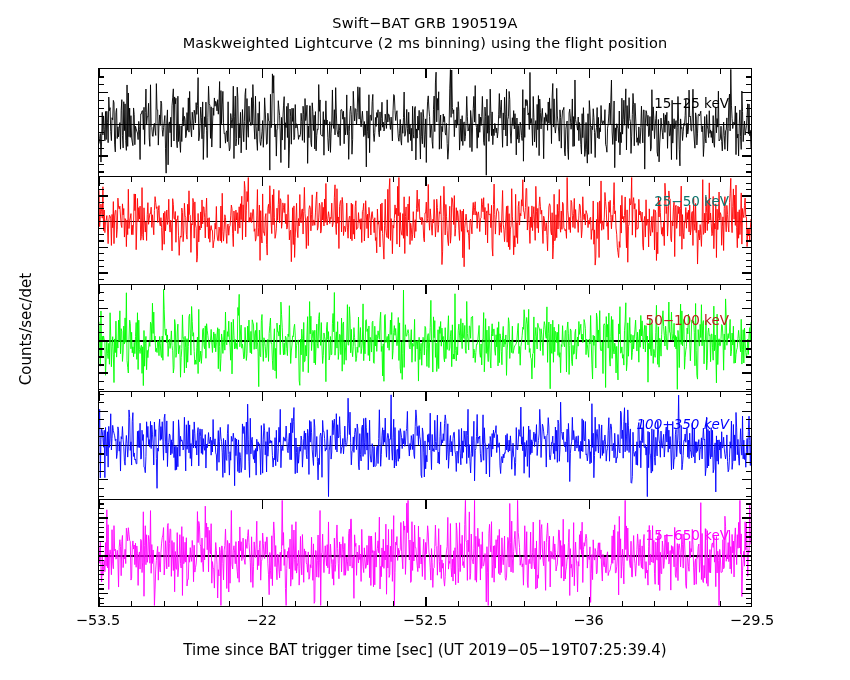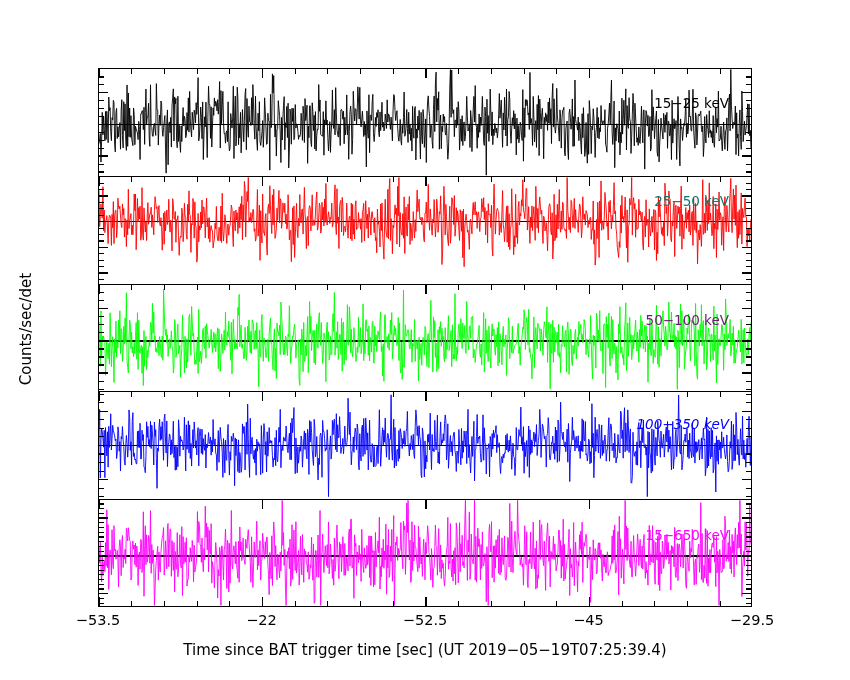--- a/index.html
+++ b/index.html
@@ -37,20 +37,24 @@
   .xtop-minor{position:absolute;top:0;width:1.2px;height:5px;background:#000;}
 
   .xtick-label{position:absolute;top:612px;font-size:14.5px;transform:translateX(-50%);
                white-space:nowrap;}
 </style>
 </head>
 <body>
 
 <div class="plot-root">
 
+  <div class="title-block">
+    <div class="title-main">Swift−BAT GRB 190519A</div>
+    <div class="title-sub">Maskweighted Lightcurve (2 ms binning) using the flight position</div>
+  </div>
 
   <div class="ylabel">Counts/sec/det</div>
 
   <div class="frame" id="frame">
       <div class="panel" style="top: 0px; height: 107.8px;">
         <div class="zeroline" style="top: 54.7853px;"></div>
         <div class="trace">
           <svg viewBox="0 0 654 107.80" preserveAspectRatio="none">
             <path d="M0.00,75.32L0.65,70.16L1.31,65.12L1.96,93.96L2.62,72.05L3.27,43.77L3.92,66.53L4.58,47.37L5.23,60.77L5.89,72.48L6.54,42.87L7.19,71.19L7.85,42.64L8.50,54.13L9.16,74.38L9.81,28.31L10.46,42.11L11.12,39.03L11.77,63.18L12.43,72.29L13.08,49.20L13.73,51.23L14.39,31.69L15.04,34.04L15.70,75.82L16.35,83.68L17.00,43.86L17.66,39.78L18.31,70.19L18.97,58.27L19.62,68.47L20.27,59.95L20.93,54.12L21.58,80.94L22.24,41.58L22.89,30.95L23.54,67.44L24.20,79.67L24.85,33.01L25.51,62.22L26.16,35.19L26.81,71.99L27.47,82.14L28.12,16.11L28.78,78.11L29.43,24.21L30.08,68.34L30.74,39.46L31.39,69.02L32.05,47.10L32.70,69.54L33.35,73.82L34.01,77.42L34.66,39.33L35.32,45.96L35.97,76.44L36.62,57.78L37.28,60.38L37.93,62.81L38.59,64.63L39.24,71.25L39.89,52.88L40.55,61.11L41.20,91.41L41.86,45.32L42.51,45.30L43.16,42.28L43.82,42.18L44.47,61.18L45.13,38.68L45.78,76.10L46.43,43.78L47.09,20.23L47.74,56.41L48.40,48.06L49.05,48.35L49.70,34.60L50.36,69.50L51.01,78.05L51.67,15.96L52.32,58.26L52.97,58.94L53.63,67.67L54.28,67.98L54.94,56.62L55.59,54.82L56.24,61.71L56.90,67.09L57.55,14.76L58.21,41.01L58.86,41.27L59.51,76.82L60.17,56.24L60.82,46.38L61.48,56.91L62.13,32.31L62.78,34.57L63.44,61.06L64.09,67.95L64.75,58.99L65.40,53.38L66.05,46.99L66.71,79.95L67.36,105.12L68.02,52.43L68.67,41.28L69.32,96.71L69.98,55.71L70.63,53.40L71.29,64.36L71.94,48.71L72.59,78.79L73.25,37.20L73.90,29.07L74.56,20.04L75.21,72.67L75.86,28.17L76.52,35.18L77.17,29.51L77.83,71.88L78.48,79.48L79.13,27.46L79.79,73.17L80.44,56.68L81.10,73.31L81.75,84.15L82.40,57.35L83.06,73.24L83.71,52.60L84.37,38.94L85.02,57.58L85.67,47.79L86.33,50.85L86.98,69.37L87.64,66.60L88.29,44.02L88.94,61.88L89.60,29.15L90.25,63.71L90.91,22.66L91.56,50.48L92.21,61.53L92.87,68.49L93.52,43.59L94.18,51.98L94.83,61.25L95.48,41.56L96.14,45.28L96.79,54.56L97.45,33.97L98.10,45.79L98.75,36.99L99.41,8.71L100.06,72.49L100.72,67.60L101.37,55.04L102.02,38.38L102.68,48.70L103.33,70.42L103.99,33.21L104.64,91.38L105.29,66.03L105.95,48.24L106.60,58.40L107.26,33.42L107.91,62.38L108.56,89.39L109.22,48.70L109.87,17.39L110.53,35.07L111.18,36.41L111.83,70.01L112.49,38.14L113.14,78.77L113.80,58.57L114.45,39.30L115.10,46.82L115.76,29.21L116.41,37.56L117.07,32.57L117.72,34.44L118.37,42.28L119.03,30.98L119.68,45.62L120.34,34.13L120.99,12.68L121.64,79.81L122.30,21.79L122.95,55.25L123.61,36.28L124.26,22.57L124.91,54.34L125.57,65.40L126.22,64.98L126.88,74.87L127.53,63.79L128.18,62.39L128.84,73.37L129.49,33.09L130.15,73.21L130.80,82.67L131.45,79.72L132.11,44.96L132.76,50.92L133.42,59.66L134.07,49.38L134.72,17.35L135.38,90.38L136.03,48.30L136.69,27.29L137.34,77.70L137.99,70.28L138.65,18.33L139.30,29.04L139.96,76.34L140.61,55.09L141.26,69.52L141.92,43.73L142.57,84.67L143.23,66.64L143.88,40.94L144.53,56.55L145.19,73.51L145.84,53.17L146.50,25.82L147.15,19.76L147.80,81.53L148.46,29.83L149.11,58.62L149.77,68.88L150.42,37.53L151.07,53.11L151.73,53.81L152.38,57.07L153.04,28.96L153.69,55.83L154.34,15.72L155.00,35.28L155.65,59.71L156.31,70.83L156.96,27.48L157.61,58.16L158.27,72.52L158.92,82.14L159.58,44.63L160.23,62.42L160.88,33.01L161.54,72.83L162.19,77.17L162.85,70.97L163.50,63.29L164.15,52.05L164.81,79.02L165.46,60.52L166.12,29.07L166.77,42.49L167.42,57.45L168.08,76.12L168.73,75.33L169.39,44.62L170.04,52.17L170.69,52.56L171.35,102.09L172.00,25.56L172.66,59.28L173.31,55.38L173.96,4.93L174.62,24.32L175.27,6.64L175.93,53.93L176.58,68.66L177.23,56.34L177.89,87.91L178.54,61.55L179.20,60.23L179.85,32.00L180.50,40.24L181.16,46.63L181.81,65.62L182.47,94.47L183.12,48.87L183.77,71.74L184.43,50.44L185.08,37.22L185.74,27.91L186.39,81.49L187.04,54.25L187.70,59.13L188.35,37.76L189.01,69.19L189.66,34.54L190.31,99.86L190.97,80.70L191.62,40.40L192.28,47.62L192.93,75.91L193.58,39.56L194.24,52.92L194.89,39.71L195.55,71.34L196.20,69.24L196.85,35.88L197.51,59.61L198.16,55.42L198.82,55.94L199.47,62.67L200.12,71.01L200.78,66.99L201.43,68.28L202.09,65.75L202.74,44.64L203.39,53.18L204.05,72.03L204.70,37.57L205.36,45.71L206.01,74.20L206.66,29.83L207.32,52.06L207.97,47.50L208.63,36.51L209.28,95.25L209.93,57.54L210.59,69.37L211.24,37.19L211.90,37.25L212.55,74.20L213.20,78.36L213.86,34.14L214.51,42.73L215.17,62.04L215.82,46.68L216.47,80.74L217.13,43.03L217.78,82.64L218.44,67.03L219.09,60.67L219.74,61.27L220.40,15.72L221.05,42.73L221.71,31.22L222.36,65.96L223.01,66.99L223.67,67.55L224.32,67.80L224.98,43.02L225.63,87.01L226.28,51.32L226.94,56.59L227.59,32.12L228.25,55.95L228.90,51.48L229.55,69.34L230.21,82.77L230.86,70.25L231.52,53.16L232.17,84.16L232.82,64.80L233.48,53.54L234.13,21.16L234.79,56.30L235.44,60.06L236.09,41.09L236.75,66.50L237.40,18.81L238.06,44.38L238.71,60.86L239.36,66.11L240.02,68.73L240.67,55.50L241.33,62.17L241.98,77.29L242.63,41.27L243.29,40.88L243.94,42.94L244.60,50.70L245.25,42.57L245.90,75.47L246.56,48.74L247.21,66.43L247.87,58.28L248.52,26.15L249.17,66.49L249.83,56.98L250.48,91.18L251.14,62.75L251.79,42.97L252.44,37.37L253.10,46.29L253.75,86.01L254.41,71.29L255.06,22.48L255.71,37.91L256.37,52.42L257.02,39.92L257.68,40.64L258.33,56.50L258.98,44.18L259.64,17.98L260.29,30.29L260.95,50.51L261.60,18.56L262.25,51.60L262.91,58.43L263.56,50.39L264.22,42.62L264.87,53.61L265.52,68.24L266.18,53.01L266.83,66.84L267.49,56.38L268.14,98.84L268.79,42.30L269.45,63.27L270.10,69.80L270.76,25.99L271.41,84.47L272.06,47.09L272.72,46.32L273.37,51.91L274.03,33.03L274.68,25.64L275.33,65.46L275.99,73.23L276.64,64.33L277.30,48.90L277.95,57.97L278.60,43.96L279.26,48.84L279.91,41.15L280.57,64.16L281.22,68.43L281.87,43.32L282.53,62.12L283.18,49.78L283.84,33.54L284.49,58.73L285.14,53.68L285.80,62.61L286.45,60.79L287.11,45.52L287.76,52.05L288.41,59.99L289.07,31.11L289.72,53.52L290.38,45.53L291.03,46.06L291.68,53.84L292.34,60.99L292.99,48.54L293.65,57.32L294.30,72.62L294.95,42.23L295.61,25.79L296.26,26.73L296.92,41.87L297.57,52.00L298.22,45.56L298.88,42.08L299.53,57.43L300.19,68.81L300.84,72.91L301.49,64.81L302.15,50.92L302.80,72.06L303.46,76.84L304.11,56.89L304.76,64.91L305.42,49.10L306.07,23.26L306.73,67.93L307.38,65.48L308.03,57.59L308.69,40.81L309.34,60.23L310.00,74.16L310.65,43.65L311.30,65.70L311.96,56.37L312.61,72.20L313.27,59.83L313.92,82.83L314.57,37.63L315.23,66.13L315.88,69.82L316.54,40.40L317.19,37.89L317.84,91.78L318.50,60.51L319.15,69.78L319.81,47.55L320.46,61.71L321.11,41.76L321.77,67.49L322.42,90.89L323.08,43.72L323.73,68.16L324.38,75.50L325.04,40.92L325.69,49.27L326.35,79.08L327.00,66.32L327.65,50.36L328.31,94.38L328.96,49.24L329.62,32.52L330.27,27.13L330.92,40.52L331.58,47.88L332.23,69.16L332.89,56.44L333.54,57.07L334.19,73.41L334.85,80.10L335.50,40.78L336.16,27.31L336.81,63.22L337.46,14.09L338.12,3.21L338.77,53.36L339.43,29.73L340.08,41.51L340.73,22.94L341.39,80.99L342.04,54.27L342.70,46.45L343.35,80.41L344.00,57.90L344.66,63.23L345.31,45.40L345.97,53.31L346.62,47.98L347.27,64.41L347.93,66.74L348.58,55.00L349.24,75.15L349.89,91.07L350.54,82.82L351.20,57.78L351.85,19.32L352.51,0.63L353.16,48.78L353.81,1.03L354.47,38.75L355.12,45.10L355.78,41.22L356.43,68.31L357.08,51.63L357.74,51.67L358.39,59.37L359.05,38.69L359.70,56.69L360.35,33.00L361.01,42.62L361.66,81.84L362.32,68.63L362.97,50.43L363.62,72.85L364.28,47.10L364.93,77.22L365.59,56.28L366.24,53.36L366.89,72.79L367.55,67.89L368.20,53.08L368.86,27.64L369.51,48.21L370.16,62.61L370.82,60.67L371.47,55.39L372.13,79.29L372.78,41.89L373.43,50.51L374.09,83.36L374.74,56.58L375.40,40.07L376.05,27.64L376.70,53.58L377.36,16.71L378.01,55.16L378.67,59.14L379.32,79.97L379.97,56.19L380.63,69.07L381.28,45.33L381.94,63.86L382.59,48.56L383.24,57.09L383.90,48.11L384.55,27.62L385.21,50.48L385.86,74.12L386.51,77.17L387.17,38.45L387.82,48.23L388.48,107.17L389.13,30.46L389.78,64.81L390.44,47.05L391.09,73.06L391.75,61.71L392.40,20.31L393.05,44.77L393.71,67.25L394.36,43.31L395.02,76.39L395.67,60.55L396.32,67.17L396.98,54.95L397.63,57.70L398.29,64.35L398.94,59.62L399.59,69.49L400.25,63.13L400.90,45.57L401.56,24.77L402.21,49.64L402.86,40.54L403.52,31.27L404.17,57.28L404.83,79.03L405.48,44.34L406.13,61.55L406.79,28.55L407.44,45.69L408.10,67.60L408.75,20.26L409.40,77.76L410.06,50.97L410.71,48.19L411.37,22.64L412.02,30.79L412.67,64.64L413.33,74.97L413.98,59.59L414.64,49.22L415.29,57.09L415.94,41.98L416.60,60.51L417.25,45.12L417.91,57.33L418.56,86.70L419.21,49.46L419.87,70.78L420.52,56.98L421.18,74.53L421.83,68.94L422.48,53.71L423.14,57.08L423.79,67.14L424.45,72.20L425.10,20.81L425.75,93.08L426.41,39.25L427.06,69.03L427.72,30.87L428.37,37.11L429.02,30.94L429.68,32.13L430.33,46.30L430.99,44.33L431.64,61.03L432.29,3.46L432.95,55.14L433.60,50.04L434.26,56.66L434.91,77.17L435.56,27.74L436.22,49.13L436.87,73.62L437.53,56.82L438.18,52.06L438.83,79.17L439.49,35.73L440.14,61.28L440.80,26.81L441.45,87.43L442.10,30.39L442.76,44.09L443.41,60.52L444.07,46.56L444.72,39.71L445.37,54.26L446.03,90.55L446.68,48.91L447.34,55.39L447.99,44.26L448.64,52.95L449.30,45.96L449.95,61.92L450.61,33.29L451.26,54.56L451.91,29.20L452.57,55.84L453.22,40.11L453.88,75.29L454.53,28.38L455.18,14.64L455.84,58.60L456.49,30.11L457.15,57.96L457.80,64.67L458.45,57.63L459.11,19.49L459.76,47.42L460.42,54.14L461.07,62.66L461.72,72.83L462.38,41.25L463.03,48.91L463.69,79.86L464.34,51.46L464.99,41.65L465.65,41.40L466.30,38.75L466.96,83.85L467.61,87.74L468.26,60.86L468.92,55.07L469.57,52.49L470.23,81.54L470.88,91.35L471.53,44.54L472.19,40.58L472.84,49.53L473.50,60.82L474.15,54.17L474.80,30.22L475.46,78.25L476.11,48.01L476.77,77.89L477.42,11.10L478.07,51.11L478.73,55.03L479.38,57.12L480.04,61.70L480.69,48.51L481.34,72.34L482.00,54.00L482.65,59.17L483.31,76.26L483.96,85.87L484.61,45.11L485.27,69.36L485.92,39.02L486.58,61.45L487.23,88.25L487.88,82.84L488.54,53.96L489.19,81.55L489.85,95.01L490.50,45.13L491.15,86.16L491.81,31.88L492.46,42.50L493.12,59.03L493.77,85.41L494.42,57.64L495.08,61.26L495.73,40.09L496.39,48.95L497.04,64.35L497.69,89.33L498.35,64.62L499.00,59.25L499.66,38.93L500.31,69.53L500.96,48.88L501.62,70.52L502.27,59.35L502.93,63.30L503.58,36.83L504.23,53.35L504.89,55.35L505.54,52.22L506.20,53.41L506.85,56.28L507.50,41.03L508.16,76.05L508.81,78.41L509.47,83.98L510.12,59.72L510.77,55.45L511.43,45.27L512.08,34.34L512.74,56.22L513.39,31.46L514.04,11.14L514.70,63.59L515.35,76.17L516.01,62.58L516.66,32.30L517.31,99.61L517.97,59.41L518.62,72.64L519.28,55.29L519.93,57.56L520.58,60.30L521.24,74.13L521.89,42.40L522.55,86.72L523.20,63.90L523.85,74.35L524.51,29.44L525.16,65.73L525.82,50.79L526.47,31.54L527.12,56.70L527.78,40.31L528.43,20.02L529.09,81.69L529.74,36.95L530.39,57.20L531.05,59.94L531.70,28.94L532.36,50.05L533.01,53.08L533.66,85.20L534.32,67.77L534.97,46.15L535.63,24.68L536.28,36.09L536.93,77.53L537.59,34.54L538.24,47.49L538.90,61.47L539.55,74.00L540.20,69.48L540.86,77.10L541.51,58.43L542.17,74.34L542.82,75.10L543.47,59.15L544.13,37.51L544.78,58.80L545.44,74.60L546.09,41.47L546.74,41.37L547.40,101.06L548.05,55.78L548.71,41.99L549.36,44.48L550.01,57.61L550.67,46.75L551.32,68.18L551.98,67.06L552.63,48.00L553.28,82.86L553.94,79.73L554.59,20.91L555.25,62.07L555.90,38.24L556.55,50.45L557.21,70.31L557.86,57.96L558.52,50.00L559.17,42.41L559.82,83.56L560.48,88.07L561.13,50.99L561.79,93.74L562.44,74.71L563.09,64.60L563.75,49.56L564.40,58.47L565.06,63.83L565.71,70.69L566.36,44.76L567.02,50.79L567.67,64.00L568.33,46.31L568.98,55.63L569.63,43.75L570.29,80.08L570.94,52.57L571.60,53.05L572.25,67.48L572.90,67.10L573.56,55.91L574.21,91.45L574.87,31.58L575.52,74.79L576.17,59.72L576.83,50.23L577.48,60.38L578.14,57.30L578.79,52.07L579.44,91.29L580.10,59.28L580.75,27.78L581.41,53.31L582.06,80.97L582.71,97.76L583.37,50.37L584.02,60.08L584.68,59.00L585.33,72.21L585.98,63.39L586.64,54.99L587.29,56.92L587.95,47.13L588.60,30.33L589.25,68.90L589.91,54.59L590.56,65.56L591.22,60.70L591.87,21.30L592.52,48.33L593.18,47.54L593.83,62.04L594.49,62.61L595.14,46.41L595.79,20.40L596.45,60.50L597.10,71.64L597.76,79.93L598.41,44.26L599.06,48.29L599.72,76.66L600.37,64.75L601.03,46.14L601.68,45.58L602.33,47.37L602.99,45.07L603.64,42.59L604.30,61.09L604.95,63.57L605.60,57.35L606.26,88.31L606.91,76.31L607.57,47.93L608.22,70.37L608.87,74.67L609.53,46.03L610.18,57.18L610.84,61.16L611.49,69.14L612.14,42.15L612.80,64.87L613.45,61.52L614.11,69.10L614.76,62.76L615.41,74.74L616.07,47.02L616.72,75.24L617.38,79.03L618.03,54.71L618.68,38.52L619.34,64.42L619.99,50.01L620.65,58.63L621.30,22.34L621.95,72.67L622.61,71.77L623.26,70.50L623.92,57.71L624.57,73.13L625.22,82.65L625.88,67.68L626.53,53.55L627.19,67.06L627.84,81.08L628.49,62.33L629.15,60.99L629.80,49.35L630.46,82.71L631.11,59.88L631.76,33.83L632.42,25.31L633.07,62.48L633.73,0.39L634.38,36.49L635.03,49.76L635.69,60.11L636.34,53.93L637.00,53.86L637.65,55.82L638.30,37.41L638.96,86.46L639.61,44.17L640.27,69.68L640.92,65.65L641.57,87.84L642.23,54.85L642.88,41.32L643.54,68.04L644.19,81.14L644.84,22.25L645.50,42.83L646.15,73.27L646.81,62.67L647.46,52.59L648.11,66.66L648.77,62.29L649.42,57.08L650.08,47.49L650.73,35.20L651.38,65.65L652.04,35.39L652.69,67.35L653.35,61.98L654.00,80.28" fill="none" stroke="#000000" stroke-width="0.9" vector-effect="non-scaling-stroke"></path>
           </svg>
@@ -210,21 +214,21 @@
         <div class="xtop-minor" style="left: 261px;"></div>
         <div class="xtop-minor" style="left: 293.7px;"></div>
         <div class="xtop-minor" style="left: 359.1px;"></div>
         <div class="xtop-minor" style="left: 391.8px;"></div>
         <div class="xtop-minor" style="left: 424.5px;"></div>
         <div class="xtop-minor" style="left: 457.2px;"></div>
         <div class="xtop-minor" style="left: 522.6px;"></div>
         <div class="xtop-minor" style="left: 555.3px;"></div>
         <div class="xtop-minor" style="left: 588px;"></div>
         <div class="xtop-minor" style="left: 620.7px;"></div>
-        <div class="band-label" style="color: #701a75; right: 22px; top: 27.2074px;">50−100 keV</div>
+        <div class="band-label" style="color: #b91c1c; right: 22px; top: 27.2074px;">50−100 keV</div>
       </div>
       <div class="panel" style="top: 323.4px; height: 107.8px; font-style: italic;">
         <div class="zeroline" style="top: 52.3444px;"></div>
         <div class="trace">
           <svg viewBox="0 0 654 107.80" preserveAspectRatio="none">
             <path d="M0.00,37.49L0.65,17.50L1.31,86.71L1.96,48.10L2.62,36.61L3.27,39.57L3.92,47.15L4.58,55.72L5.23,38.62L5.89,86.45L6.54,35.84L7.19,50.31L7.85,64.55L8.50,40.15L9.16,75.83L9.81,34.70L10.46,55.88L11.12,46.63L11.77,21.98L12.43,58.49L13.08,46.87L13.73,33.65L14.39,39.02L15.04,41.55L15.70,44.23L16.35,49.11L17.00,47.54L17.66,67.19L18.31,61.83L18.97,35.19L19.62,38.55L20.27,59.71L20.93,50.14L21.58,79.78L22.24,45.06L22.89,47.37L23.54,34.84L24.20,48.42L24.85,55.21L25.51,69.92L26.16,73.84L26.81,54.04L27.47,43.88L28.12,51.97L28.78,65.71L29.43,55.18L30.08,18.10L30.74,25.65L31.39,58.97L32.05,50.32L32.70,73.72L33.35,29.70L34.01,20.85L34.66,65.03L35.32,61.51L35.97,68.55L36.62,67.65L37.28,72.40L37.93,72.52L38.59,39.67L39.24,55.93L39.89,39.05L40.55,56.13L41.20,31.55L41.86,67.63L42.51,67.38L43.16,38.55L43.82,48.88L44.47,42.94L45.13,75.74L45.78,76.52L46.43,81.47L47.09,65.24L47.74,30.07L48.40,45.81L49.05,34.72L49.70,53.08L50.36,47.97L51.01,55.62L51.67,29.71L52.32,57.10L52.97,33.44L53.63,42.56L54.28,52.36L54.94,73.67L55.59,30.27L56.24,44.81L56.90,38.03L57.55,67.03L58.21,97.23L58.86,56.57L59.51,59.73L60.17,35.62L60.82,27.46L61.48,48.86L62.13,34.96L62.78,47.71L63.44,30.03L64.09,49.83L64.75,68.86L65.40,26.33L66.05,22.34L66.71,49.54L67.36,61.63L68.02,29.18L68.67,75.26L69.32,53.83L69.98,50.90L70.63,42.32L71.29,43.95L71.94,63.60L72.59,48.29L73.25,62.15L73.90,49.96L74.56,29.50L75.21,66.21L75.86,54.99L76.52,78.96L77.17,53.57L77.83,78.38L78.48,55.78L79.13,75.46L79.79,28.06L80.44,38.40L81.10,64.79L81.75,44.71L82.40,49.75L83.06,48.33L83.71,49.78L84.37,58.57L85.02,55.69L85.67,25.49L86.33,52.60L86.98,79.67L87.64,33.09L88.29,57.85L88.94,53.23L89.60,29.09L90.25,61.45L90.91,33.19L91.56,67.08L92.21,51.98L92.87,74.77L93.52,52.74L94.18,37.94L94.83,56.43L95.48,30.21L96.14,41.78L96.79,56.61L97.45,49.16L98.10,63.61L98.75,41.24L99.41,35.91L100.06,74.63L100.72,43.33L101.37,37.21L102.02,44.91L102.68,61.89L103.33,37.54L103.99,63.03L104.64,47.01L105.29,55.28L105.95,58.86L106.60,42.99L107.26,76.75L107.91,52.54L108.56,56.34L109.22,50.99L109.87,40.95L110.53,52.15L111.18,50.18L111.83,45.42L112.49,63.75L113.14,48.85L113.80,60.51L114.45,27.73L115.10,52.52L115.76,53.35L116.41,47.28L117.07,61.46L117.72,63.45L118.37,79.36L119.03,55.71L119.68,38.98L120.34,70.95L120.99,49.63L121.64,35.70L122.30,46.44L122.95,49.79L123.61,60.75L124.26,86.19L124.91,46.93L125.57,58.08L126.22,81.65L126.88,48.48L127.53,68.01L128.18,69.06L128.84,41.70L129.49,32.71L130.15,63.17L130.80,83.90L131.45,60.33L132.11,68.86L132.76,44.74L133.42,49.87L134.07,48.56L134.72,41.60L135.38,48.38L136.03,94.62L136.69,46.33L137.34,64.26L137.99,47.50L138.65,64.82L139.30,80.20L139.96,48.36L140.61,81.68L141.26,61.10L141.92,66.18L142.57,81.16L143.23,75.83L143.88,32.21L144.53,41.94L145.19,34.78L145.84,35.02L146.50,78.71L147.15,51.41L147.80,30.31L148.46,62.87L149.11,12.24L149.77,47.57L150.42,69.88L151.07,86.21L151.73,26.51L152.38,62.46L153.04,48.13L153.69,45.71L154.34,62.52L155.00,67.84L155.65,58.94L156.31,71.63L156.96,57.12L157.61,83.93L158.27,47.72L158.92,59.69L159.58,50.30L160.23,53.33L160.88,52.26L161.54,59.49L162.19,83.42L162.85,33.83L163.50,56.64L164.15,81.91L164.81,47.58L165.46,31.89L166.12,39.14L166.77,63.43L167.42,50.04L168.08,80.75L168.73,40.18L169.39,64.80L170.04,55.26L170.69,35.89L171.35,51.87L172.00,48.87L172.66,51.38L173.31,49.27L173.96,64.28L174.62,75.78L175.27,66.91L175.93,68.37L176.58,46.07L177.23,74.39L177.89,38.63L178.54,67.14L179.20,70.38L179.85,57.30L180.50,35.63L181.16,50.70L181.81,17.53L182.47,76.44L183.12,56.83L183.77,54.22L184.43,59.14L185.08,45.64L185.74,46.12L186.39,49.58L187.04,49.50L187.70,34.32L188.35,46.84L189.01,59.15L189.66,61.31L190.31,49.61L190.97,41.60L191.62,68.28L192.28,31.15L192.93,68.38L193.58,26.50L194.24,41.07L194.89,29.93L195.55,15.69L196.20,55.30L196.85,82.48L197.51,46.39L198.16,60.83L198.82,81.63L199.47,55.40L200.12,71.86L200.78,62.81L201.43,55.14L202.09,59.76L202.74,44.41L203.39,48.68L204.05,75.83L204.70,62.56L205.36,47.14L206.01,39.23L206.66,58.13L207.32,41.49L207.97,63.31L208.63,67.50L209.28,37.67L209.93,44.22L210.59,83.24L211.24,28.75L211.90,50.60L212.55,29.83L213.20,40.66L213.86,58.32L214.51,66.88L215.17,74.17L215.82,27.60L216.47,35.52L217.13,65.35L217.78,61.07L218.44,44.92L219.09,69.85L219.74,88.73L220.40,66.80L221.05,73.21L221.71,44.26L222.36,41.42L223.01,45.28L223.67,86.10L224.32,28.69L224.98,39.73L225.63,39.67L226.28,46.94L226.94,59.71L227.59,56.88L228.25,58.07L228.90,38.09L229.55,51.50L230.21,105.58L230.86,59.51L231.52,54.50L232.17,44.26L232.82,67.72L233.48,60.59L234.13,28.67L234.79,43.18L235.44,30.85L236.09,27.35L236.75,45.35L237.40,58.15L238.06,21.88L238.71,60.58L239.36,33.07L240.02,46.38L240.67,45.50L241.33,24.90L241.98,42.69L242.63,62.02L243.29,56.45L243.94,55.37L244.60,46.91L245.25,62.41L245.90,52.87L246.56,34.38L247.21,51.14L247.87,54.80L248.52,52.83L249.17,45.29L249.83,6.23L250.48,31.46L251.14,42.97L251.79,20.35L252.44,51.16L253.10,73.57L253.75,60.16L254.41,59.50L255.06,45.31L255.71,60.95L256.37,43.04L257.02,36.47L257.68,41.12L258.33,58.15L258.98,32.28L259.64,37.37L260.29,73.61L260.95,78.57L261.60,42.03L262.25,63.25L262.91,69.63L263.56,36.25L264.22,33.37L264.87,65.02L265.52,26.73L266.18,51.34L266.83,62.87L267.49,26.14L268.14,36.04L268.79,58.68L269.45,41.22L270.10,78.58L270.76,58.39L271.41,28.44L272.06,62.50L272.72,70.76L273.37,70.67L274.03,52.13L274.68,57.02L275.33,75.72L275.99,54.91L276.64,75.06L277.30,75.04L277.95,74.16L278.60,55.80L279.26,54.45L279.91,72.22L280.57,46.94L281.22,17.94L281.87,50.27L282.53,75.00L283.18,63.03L283.84,44.19L284.49,36.13L285.14,53.29L285.80,38.41L286.45,50.66L287.11,26.31L287.76,53.06L288.41,65.82L289.07,47.39L289.72,41.74L290.38,44.28L291.03,68.44L291.68,47.40L292.34,47.66L292.99,2.86L293.65,58.54L294.30,68.82L294.95,46.02L295.61,27.44L296.26,76.72L296.92,35.87L297.57,69.24L298.22,74.61L298.88,58.20L299.53,57.90L300.19,69.91L300.84,38.89L301.49,67.15L302.15,36.97L302.80,40.53L303.46,45.83L304.11,57.09L304.76,46.91L305.42,52.31L306.07,39.12L306.73,54.79L307.38,52.79L308.03,39.90L308.69,36.98L309.34,19.56L310.00,53.46L310.65,54.53L311.30,64.64L311.96,52.02L312.61,58.21L313.27,44.03L313.92,48.65L314.57,58.08L315.23,42.69L315.88,63.39L316.54,67.11L317.19,35.00L317.84,18.08L318.50,25.30L319.15,44.02L319.81,34.85L320.46,53.58L321.11,33.91L321.77,45.14L322.42,48.25L323.08,83.69L323.73,86.44L324.38,36.29L325.04,41.26L325.69,60.67L326.35,85.77L327.00,49.34L327.65,77.55L328.31,63.99L328.96,70.52L329.62,43.13L330.27,50.66L330.92,42.17L331.58,58.49L332.23,21.36L332.89,58.97L333.54,78.33L334.19,42.84L334.85,59.62L335.50,57.24L336.16,60.24L336.81,28.58L337.46,49.75L338.12,58.59L338.77,50.30L339.43,23.30L340.08,71.68L340.73,60.62L341.39,72.75L342.04,44.98L342.70,30.19L343.35,53.69L344.00,48.20L344.66,51.28L345.31,42.10L345.97,49.23L346.62,31.58L347.27,23.12L347.93,28.66L348.58,68.70L349.24,58.34L349.89,32.10L350.54,77.00L351.20,64.86L351.85,50.78L352.51,43.92L353.16,60.60L353.81,49.99L354.47,64.43L355.12,46.79L355.78,40.90L356.43,40.62L357.08,59.41L357.74,63.43L358.39,80.24L359.05,59.65L359.70,60.69L360.35,71.91L361.01,37.85L361.66,53.92L362.32,62.17L362.97,73.46L363.62,36.81L364.28,66.85L364.93,49.30L365.59,60.87L366.24,39.30L366.89,47.54L367.55,55.13L368.20,39.42L368.86,72.22L369.51,43.73L370.16,17.45L370.82,66.27L371.47,53.12L372.13,70.48L372.78,81.72L373.43,62.45L374.09,44.90L374.74,65.03L375.40,49.18L376.05,29.53L376.70,89.71L377.36,58.95L378.01,56.99L378.67,44.78L379.32,22.67L379.97,51.84L380.63,45.55L381.28,46.99L381.94,44.40L382.59,62.35L383.24,70.82L383.90,68.78L384.55,53.01L385.21,23.04L385.86,68.95L386.51,36.11L387.17,51.67L387.82,52.21L388.48,82.78L389.13,56.42L389.78,57.36L390.44,56.55L391.09,52.13L391.75,85.70L392.40,44.86L393.05,49.72L393.71,65.35L394.36,41.99L395.02,57.64L395.67,38.41L396.32,46.17L396.98,41.96L397.63,40.44L398.29,33.97L398.94,61.16L399.59,43.08L400.25,55.92L400.90,53.64L401.56,51.26L402.21,74.52L402.86,82.29L403.52,67.42L404.17,65.05L404.83,71.48L405.48,62.78L406.13,66.56L406.79,61.44L407.44,61.88L408.10,43.61L408.75,58.51L409.40,42.05L410.06,59.03L410.71,60.70L411.37,48.64L412.02,59.49L412.67,44.28L413.33,54.77L413.98,77.98L414.64,62.54L415.29,51.66L415.94,65.00L416.60,66.44L417.25,84.36L417.91,71.15L418.56,35.90L419.21,57.66L419.87,58.55L420.52,51.40L421.18,37.93L421.83,42.94L422.48,44.87L423.14,15.25L423.79,52.96L424.45,45.22L425.10,59.32L425.75,35.00L426.41,82.02L427.06,50.89L427.72,65.20L428.37,56.40L429.02,48.99L429.68,75.08L430.33,54.59L430.99,34.33L431.64,86.24L432.29,38.05L432.95,63.03L433.60,48.27L434.26,61.46L434.91,49.96L435.56,48.32L436.22,40.44L436.87,55.06L437.53,42.11L438.18,50.18L438.83,32.93L439.49,64.11L440.14,55.35L440.80,48.85L441.45,42.37L442.10,17.55L442.76,32.44L443.41,66.12L444.07,49.40L444.72,32.52L445.37,34.69L446.03,40.24L446.68,47.22L447.34,44.58L447.99,50.42L448.64,75.77L449.30,44.14L449.95,41.87L450.61,25.89L451.26,35.37L451.91,66.00L452.57,68.57L453.22,62.85L453.88,51.05L454.53,51.64L455.18,44.51L455.84,62.08L456.49,51.74L457.15,67.94L457.80,35.34L458.45,59.70L459.11,38.61L459.76,71.08L460.42,28.34L461.07,31.99L461.72,69.93L462.38,57.80L463.03,10.23L463.69,39.99L464.34,41.43L464.99,47.94L465.65,40.42L466.30,51.90L466.96,55.22L467.61,50.31L468.26,60.32L468.92,50.08L469.57,37.55L470.23,70.85L470.88,31.73L471.53,47.53L472.19,90.39L472.84,61.84L473.50,53.96L474.15,50.34L474.80,25.58L475.46,48.20L476.11,38.94L476.77,46.60L477.42,59.56L478.07,47.75L478.73,44.79L479.38,56.64L480.04,51.88L480.69,44.15L481.34,59.88L482.00,53.64L482.65,67.14L483.31,49.77L483.96,59.62L484.61,27.07L485.27,60.26L485.92,28.69L486.58,47.65L487.23,49.35L487.88,29.78L488.54,63.46L489.19,62.42L489.85,69.54L490.50,62.74L491.15,47.61L491.81,49.12L492.46,72.47L493.12,60.32L493.77,71.41L494.42,11.80L495.08,55.92L495.73,41.63L496.39,86.51L497.04,64.19L497.69,25.41L498.35,59.89L499.00,42.24L499.66,37.80L500.31,48.54L500.96,61.51L501.62,32.59L502.27,37.17L502.93,66.93L503.58,55.82L504.23,33.25L504.89,64.15L505.54,48.91L506.20,61.89L506.85,50.24L507.50,43.40L508.16,53.18L508.81,69.78L509.47,59.50L510.12,57.06L510.77,38.98L511.43,25.96L512.08,69.88L512.74,38.45L513.39,32.20L514.04,35.14L514.70,59.28L515.35,58.15L516.01,51.83L516.66,66.42L517.31,41.67L517.97,55.71L518.62,71.61L519.28,66.03L519.93,66.39L520.58,42.91L521.24,53.71L521.89,60.11L522.55,61.50L523.20,19.27L523.85,21.08L524.51,47.06L525.16,38.47L525.82,66.80L526.47,29.62L527.12,15.88L527.78,60.42L528.43,31.17L529.09,44.52L529.74,59.12L530.39,18.08L531.05,34.09L531.70,61.04L532.36,43.44L533.01,37.28L533.66,91.37L534.32,92.10L534.97,85.40L535.63,40.62L536.28,59.87L536.93,64.90L537.59,61.42L538.24,59.94L538.90,73.52L539.55,50.23L540.20,73.93L540.86,34.84L541.51,30.84L542.17,56.11L542.82,49.23L543.47,76.53L544.13,48.88L544.78,36.09L545.44,51.12L546.09,28.17L546.74,55.82L547.40,56.06L548.05,53.02L548.71,63.71L549.36,55.40L550.01,105.62L550.67,39.76L551.32,76.43L551.98,40.58L552.63,61.66L553.28,64.36L553.94,81.81L554.59,37.20L555.25,79.98L555.90,49.42L556.55,37.89L557.21,66.18L557.86,73.84L558.52,45.80L559.17,52.43L559.82,64.51L560.48,29.47L561.13,37.69L561.79,48.47L562.44,52.31L563.09,65.89L563.75,39.49L564.40,54.27L565.06,56.67L565.71,49.30L566.36,42.72L567.02,65.66L567.67,56.28L568.33,41.52L568.98,35.37L569.63,50.56L570.29,29.76L570.94,60.76L571.60,38.49L572.25,57.14L572.90,45.00L573.56,58.28L574.21,78.65L574.87,54.15L575.52,29.72L576.17,77.48L576.83,67.43L577.48,67.34L578.14,42.92L578.79,37.74L579.44,65.28L580.10,54.79L580.75,41.62L581.41,3.14L582.06,48.79L582.71,61.16L583.37,62.72L584.02,33.81L584.68,78.53L585.33,73.20L585.98,63.97L586.64,48.79L587.29,49.22L587.95,42.42L588.60,50.79L589.25,38.60L589.91,36.99L590.56,65.77L591.22,48.58L591.87,67.25L592.52,41.61L593.18,58.42L593.83,60.80L594.49,66.49L595.14,31.26L595.79,62.72L596.45,65.30L597.10,36.44L597.76,71.72L598.41,50.16L599.06,61.25L599.72,50.26L600.37,59.81L601.03,53.87L601.68,48.04L602.33,68.69L602.99,58.27L603.64,55.12L604.30,46.28L604.95,67.54L605.60,48.71L606.26,36.40L606.91,48.51L607.57,47.63L608.22,84.52L608.87,77.59L609.53,25.39L610.18,76.74L610.84,37.78L611.49,74.70L612.14,39.24L612.80,62.25L613.45,67.45L614.11,36.03L614.76,65.52L615.41,38.67L616.07,81.48L616.72,78.10L617.38,58.32L618.03,51.35L618.68,100.89L619.34,44.30L619.99,69.81L620.65,48.44L621.30,72.90L621.95,48.28L622.61,58.57L623.26,50.42L623.92,67.04L624.57,40.13L625.22,56.60L625.88,55.19L626.53,45.66L627.19,57.51L627.84,63.29L628.49,67.58L629.15,62.20L629.80,43.34L630.46,70.19L631.11,80.52L631.76,78.42L632.42,65.83L633.07,50.17L633.73,56.74L634.38,29.34L635.03,78.09L635.69,71.21L636.34,32.78L637.00,69.51L637.65,43.33L638.30,69.18L638.96,20.67L639.61,36.21L640.27,63.28L640.92,47.85L641.57,66.79L642.23,73.91L642.88,54.76L643.54,37.07L644.19,53.88L644.84,63.74L645.50,24.38L646.15,67.48L646.81,48.64L647.46,68.12L648.11,61.88L648.77,75.95L649.42,57.61L650.08,46.90L650.73,62.31L651.38,39.67L652.04,24.38L652.69,48.89L653.35,74.18L654.00,44.44" fill="none" stroke="#0000FF" stroke-width="0.9" vector-effect="non-scaling-stroke"></path>
           </svg>
         </div>
         <div class="ytick-major" style="top: 18.1222px;"></div>
         <div class="ytick-majorR" style="top: 18.1222px;"></div>
@@ -351,15 +355,15 @@
         <div class="xtick-minor" style="left: 489.9px; bottom: auto; top: 0px; height: 9px; width: 1.4px;"></div>
         <div class="band-label" style="color: rgb(255, 0, 255); right: 22px; top: 26.6852px;">15−650 keV</div>
       </div>
     </div>
 
   <div class="xlabel">Time since BAT trigger time [sec] (UT 2019−05−19T07:25:39.4)</div>
 
 <div class="xtick-label" style="left: 98px;">−53.5</div>
     <div class="xtick-label" style="left: 261.5px;">−22</div>
     <div class="xtick-label" style="left: 425px;">−52.5</div>
-    <div class="xtick-label" style="left: 588.5px;">−45</div>
+    <div class="xtick-label" style="left: 588.5px;">−36</div>
     <div class="xtick-label" style="left: 752px;">−29.5</div>
   </div>
 
 </body></html>

